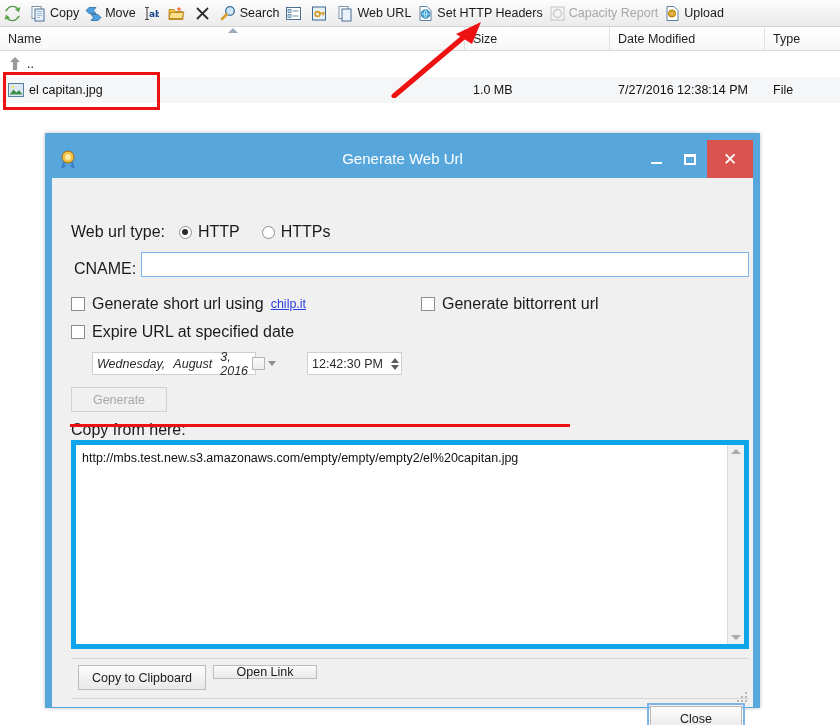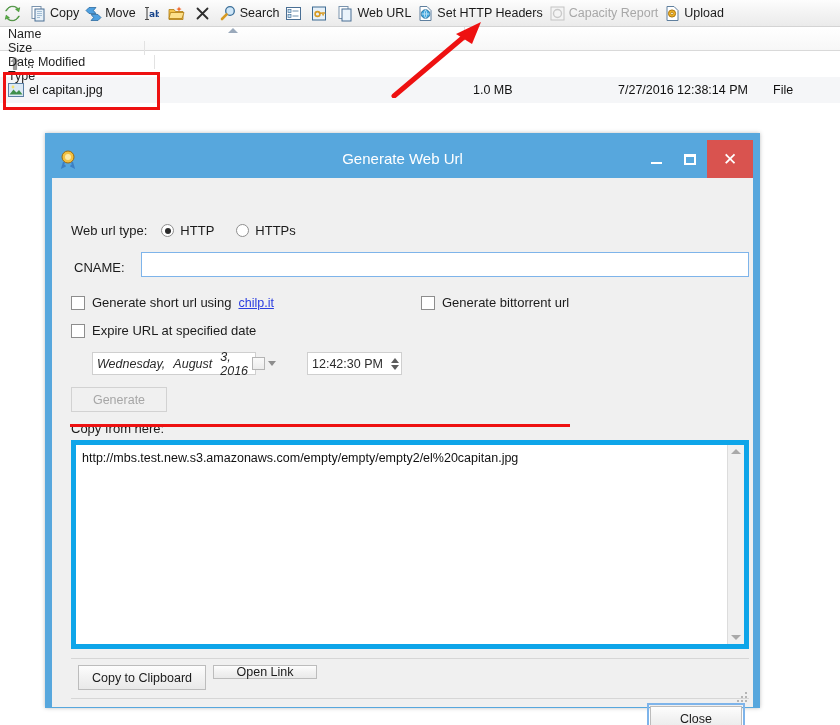--- a/index.html
+++ b/index.html
@@ -43,21 +43,20 @@
   .filelist {
     position: absolute; left: 0; top: 27px;
     width: 840px; height: 90px;
     background: #ffffff;
   }
   .fl-headrow {
     display: flex; height: 23px;
     background: linear-gradient(to bottom, #ffffff 0%, #f7f7f7 100%);
     border-bottom: 1px solid #d9d9d9;
     position: relative;
-    flex-direction: column;
   }
   .fl-th {
     font-size: 12.5px; color: #1f1f1f;
     display: flex; align-items: center;
     padding-left: 8px;
     border-right: 1px solid #e2e2e2;
     box-sizing: border-box;
     position: relative;
     height: 23px;
   }
@@ -135,21 +134,21 @@
   .min-glyph { width: 11px; height: 2px; background: #ffffff; margin-top: 8px; }
   .max-glyph { width: 12px; height: 11px; border: 2px solid #ffffff; box-sizing: border-box; border-top-width: 3px; }
 
   .dlg-body {
     position: relative;
     width: 701px; height: 529px;
     background: #f0f0f0;
   }
 
   .row { position: absolute; display: flex; align-items: center; }
-  .lbl { font-size: 13px; color: #1b1b1b; }
+  .lbl { font-size: 16px; color: #1b1b1b; }
 
   .radio-wrap { display: flex; align-items: center; gap: 6px; cursor: default; }
   .radio {
     width: 13px; height: 13px; border-radius: 50%;
     border: 1px solid #8f8f8f; background: #fff;
     display: flex; align-items: center; justify-content: center;
     box-sizing: border-box;
   }
   .radio .dot { width: 6px; height: 6px; border-radius: 50%; background: #2b2b2b; }
 

